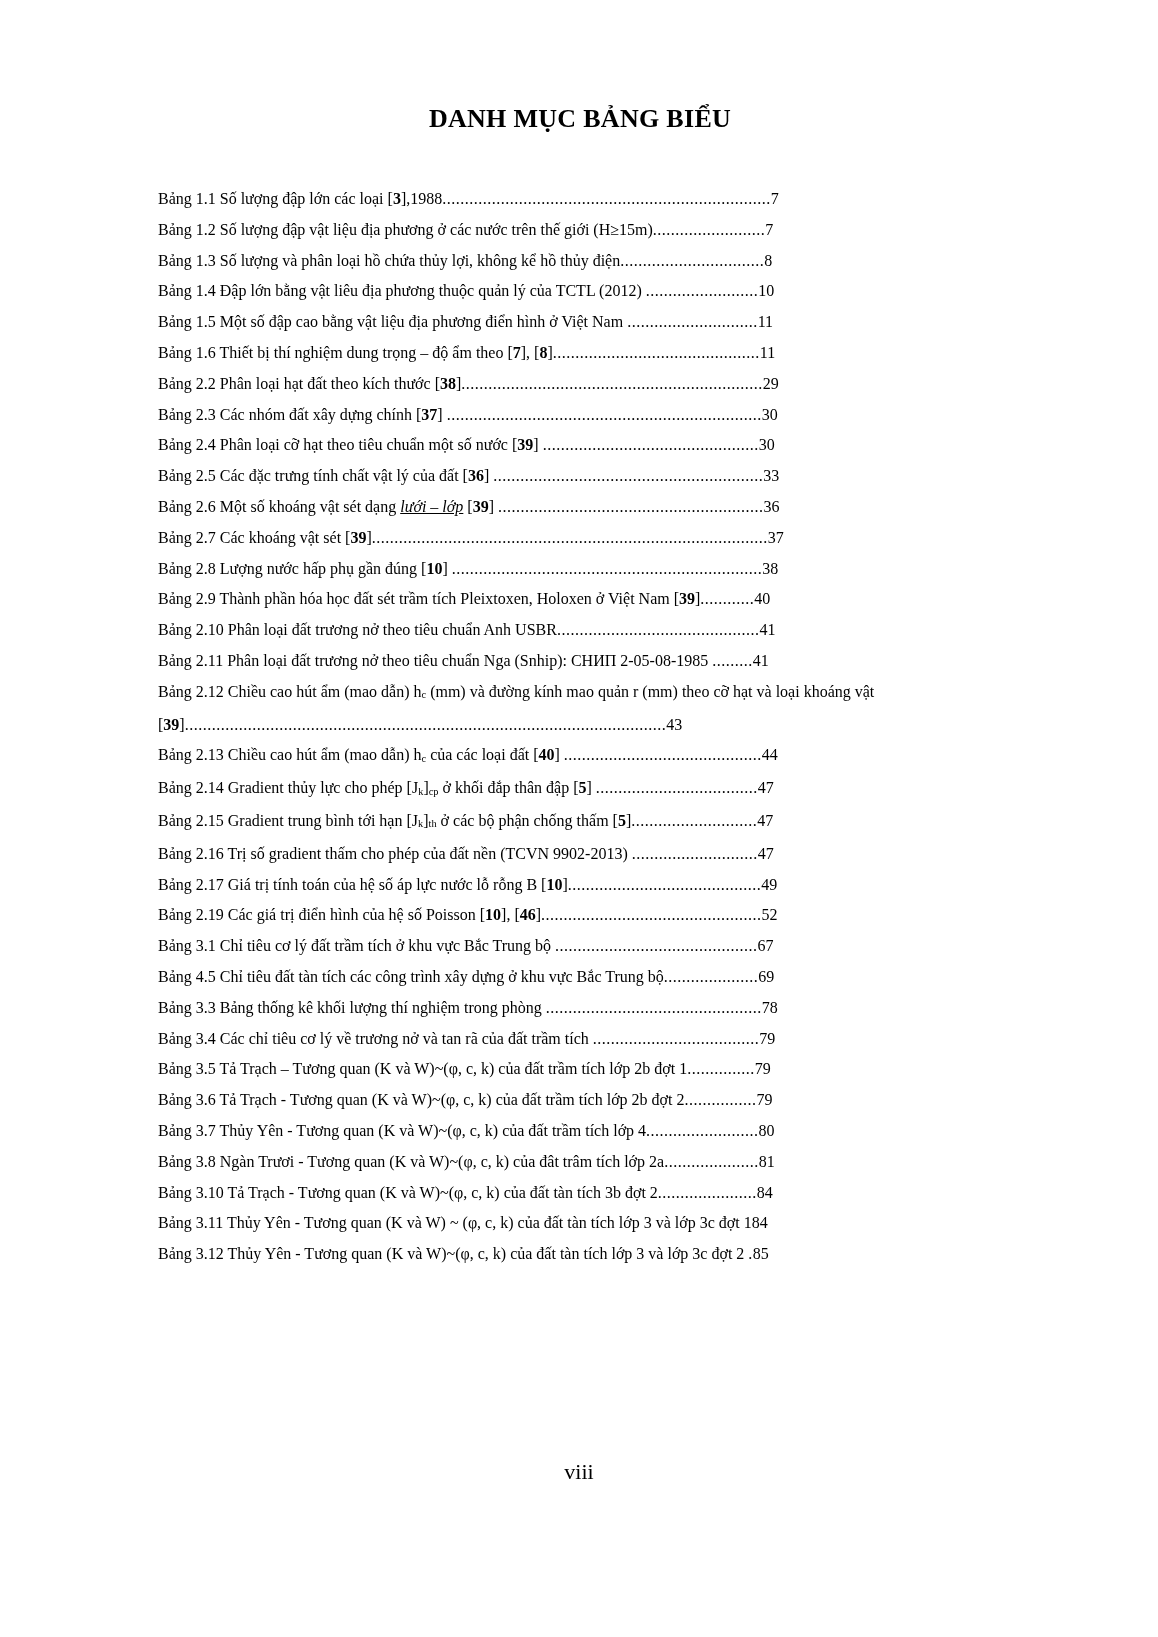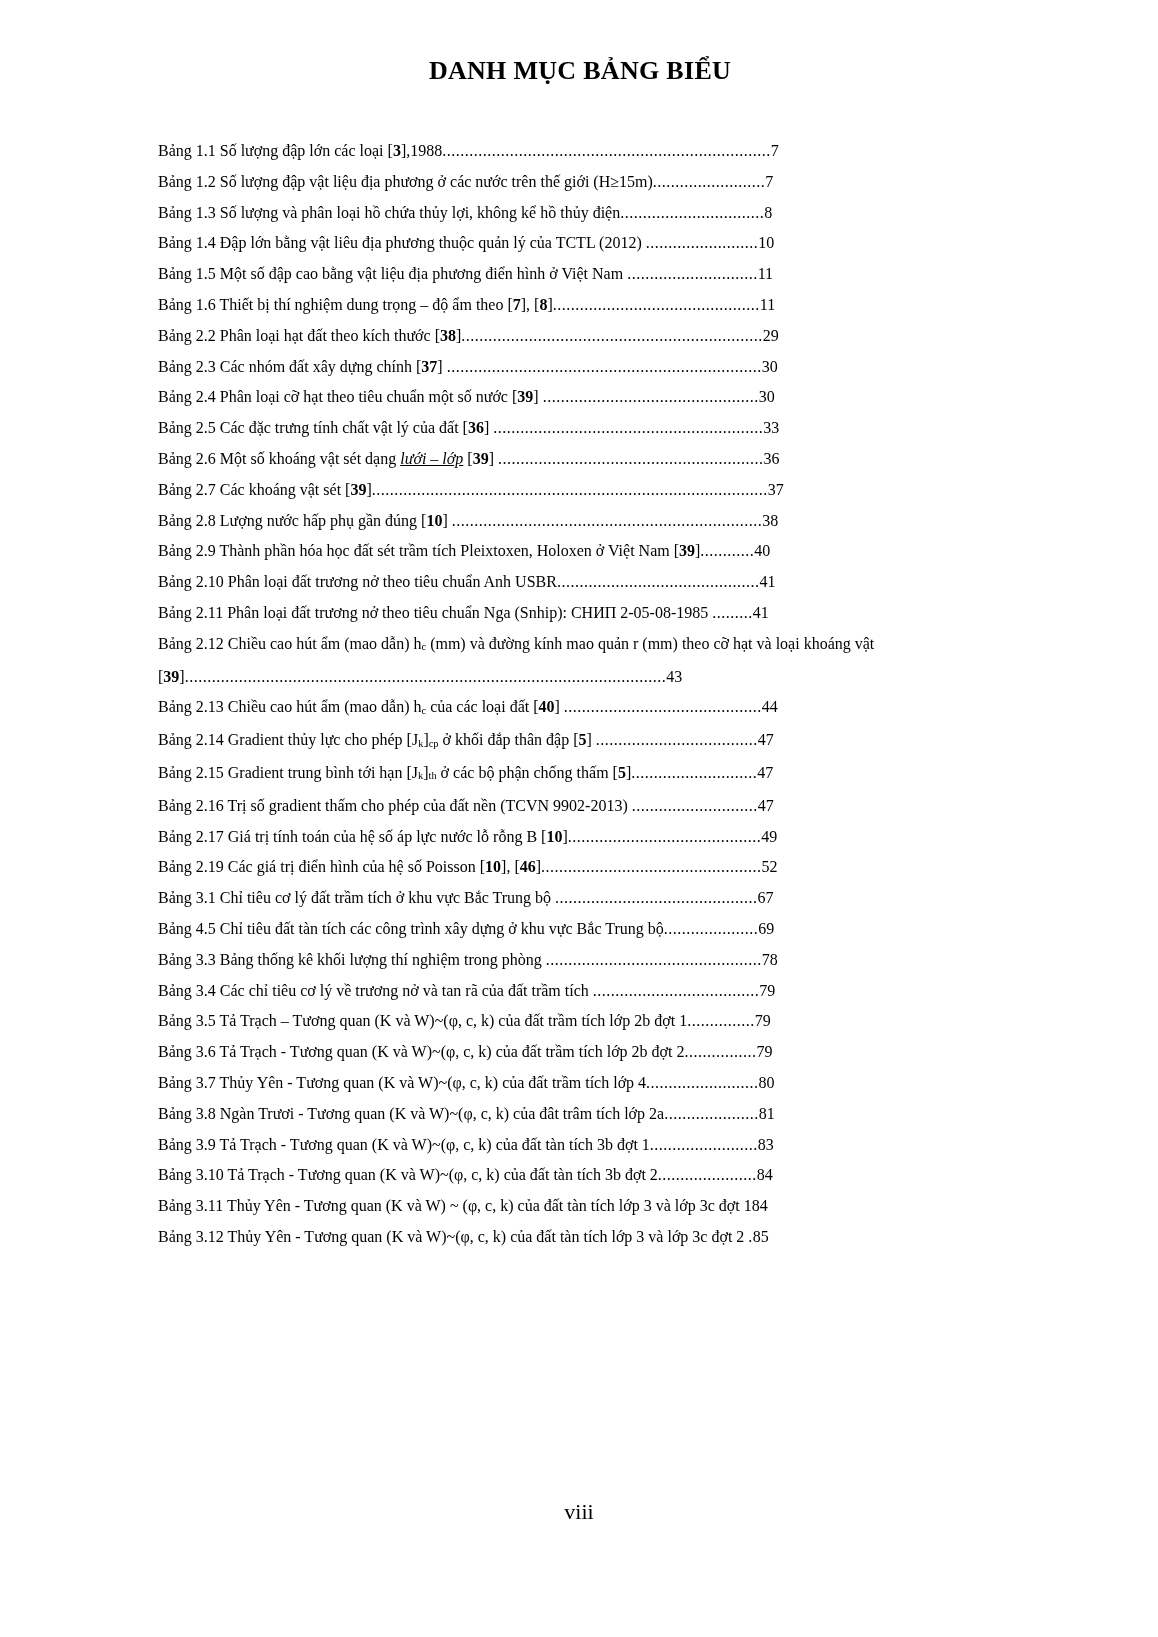--- a/index.html
+++ b/index.html
@@ -7,21 +7,21 @@
     position: relative;
     width: 1158px;
     height: 1637px;
     margin: 0 auto;
     background: #ffffff;
     color: #000000;
     font-family: "Liberation Serif", "DejaVu Serif", serif;
     overflow: hidden;
   }
   .content {
-    padding: 52px 156px 0 158px;
+    padding: 100px 156px 0 158px;
   }
   .doc-title {
     text-align: center;
     font-weight: bold;
     font-size: 26px;
     line-height: 38px;
     margin: 0 0 46px 0;
     letter-spacing: 0.3px;
   }
   .toc {
@@ -37,21 +37,21 @@
     font-size: 0.65em;
     position: relative;
     top: 0.14em;
   }
   .leader { letter-spacing: 0.5px; }
   .pagenum { }
   .footer {
     position: absolute;
     left: 0;
     right: 0;
-    top: 1498px;
+    top: 1458px;
     text-align: center;
     font-size: 22px;
     line-height: 28px;
   }
 </style>
 </head>
 <body>
 
 <div class="sheet">
   <div class="content">
@@ -81,20 +81,19 @@
         <div class="entry"><span><span>Bảng 2.17 Giá trị tính toán của hệ số áp lực nước lỗ rỗng B [</span><span class="b">10</span><span>]</span></span><span class="leader">...........................................</span><span class="pagenum">49</span></div>
         <div class="entry"><span><span>Bảng 2.19 Các giá trị điển hình của hệ số Poisson [</span><span class="b">10</span><span>], [</span><span class="b">46</span><span>]</span></span><span class="leader">.................................................</span><span class="pagenum">52</span></div>
         <div class="entry"><span><span>Bảng 3.1 Chỉ tiêu cơ lý đất trầm tích ở khu vực Bắc Trung bộ </span></span><span class="leader">.............................................</span><span class="pagenum">67</span></div>
         <div class="entry"><span><span>Bảng 4.5 Chỉ tiêu đất tàn tích các công trình xây dựng ở khu vực Bắc Trung bộ</span></span><span class="leader">.....................</span><span class="pagenum">69</span></div>
         <div class="entry"><span><span>Bảng 3.3 Bảng thống kê khối lượng thí nghiệm trong phòng </span></span><span class="leader">................................................</span><span class="pagenum">78</span></div>
         <div class="entry"><span><span>Bảng 3.4 Các chỉ tiêu cơ lý về trương nở và tan rã của đất trầm tích </span></span><span class="leader">.....................................</span><span class="pagenum">79</span></div>
         <div class="entry"><span><span>Bảng 3.5 Tả Trạch – Tương quan (K và W)~(φ, c, k) của đất trầm tích lớp 2b đợt 1</span></span><span class="leader">...............</span><span class="pagenum">79</span></div>
         <div class="entry"><span><span>Bảng 3.6 Tả Trạch - Tương quan (K và W)~(φ, c, k) của đất trầm tích lớp 2b đợt 2</span></span><span class="leader">................</span><span class="pagenum">79</span></div>
         <div class="entry"><span><span>Bảng 3.7 Thủy Yên - Tương quan (K và W)~(φ, c, k) của đất trầm tích lớp 4</span></span><span class="leader">.........................</span><span class="pagenum">80</span></div>
         <div class="entry"><span><span>Bảng 3.8 Ngàn Trươi - Tương quan (K và W)~(φ, c, k) của đât trâm tích lớp 2a</span></span><span class="leader">.....................</span><span class="pagenum">81</span></div>
-        <div class="entry"><span><span>Bảng 3.9 Tả Trạch - Tương quan (K và W)~(φ, c, k) của đất tàn tích 3b đợt 1</span></span><span class="leader">........................</span><span class="pagenum">83</span></div>
         <div class="entry"><span><span>Bảng 3.10 Tả Trạch - Tương quan (K và W)~(φ, c, k) của đất tàn tích 3b đợt 2</span></span><span class="leader">......................</span><span class="pagenum">84</span></div>
         <div class="entry"><span><span>Bảng 3.11 Thủy Yên - Tương quan (K và W) ~ (φ, c, k) của đất tàn tích lớp 3 và lớp 3c đợt 1</span></span><span class="leader"></span><span class="pagenum">84</span></div>
         <div class="entry"><span><span>Bảng 3.12 Thủy Yên - Tương quan (K và W)~(φ, c, k) của đất tàn tích lớp 3 và lớp 3c đợt 2 </span></span><span class="leader">.</span><span class="pagenum">85</span></div>
       </div>
   </div>
   <div class="footer">viii</div>
 </div>
 
 </body></html>

